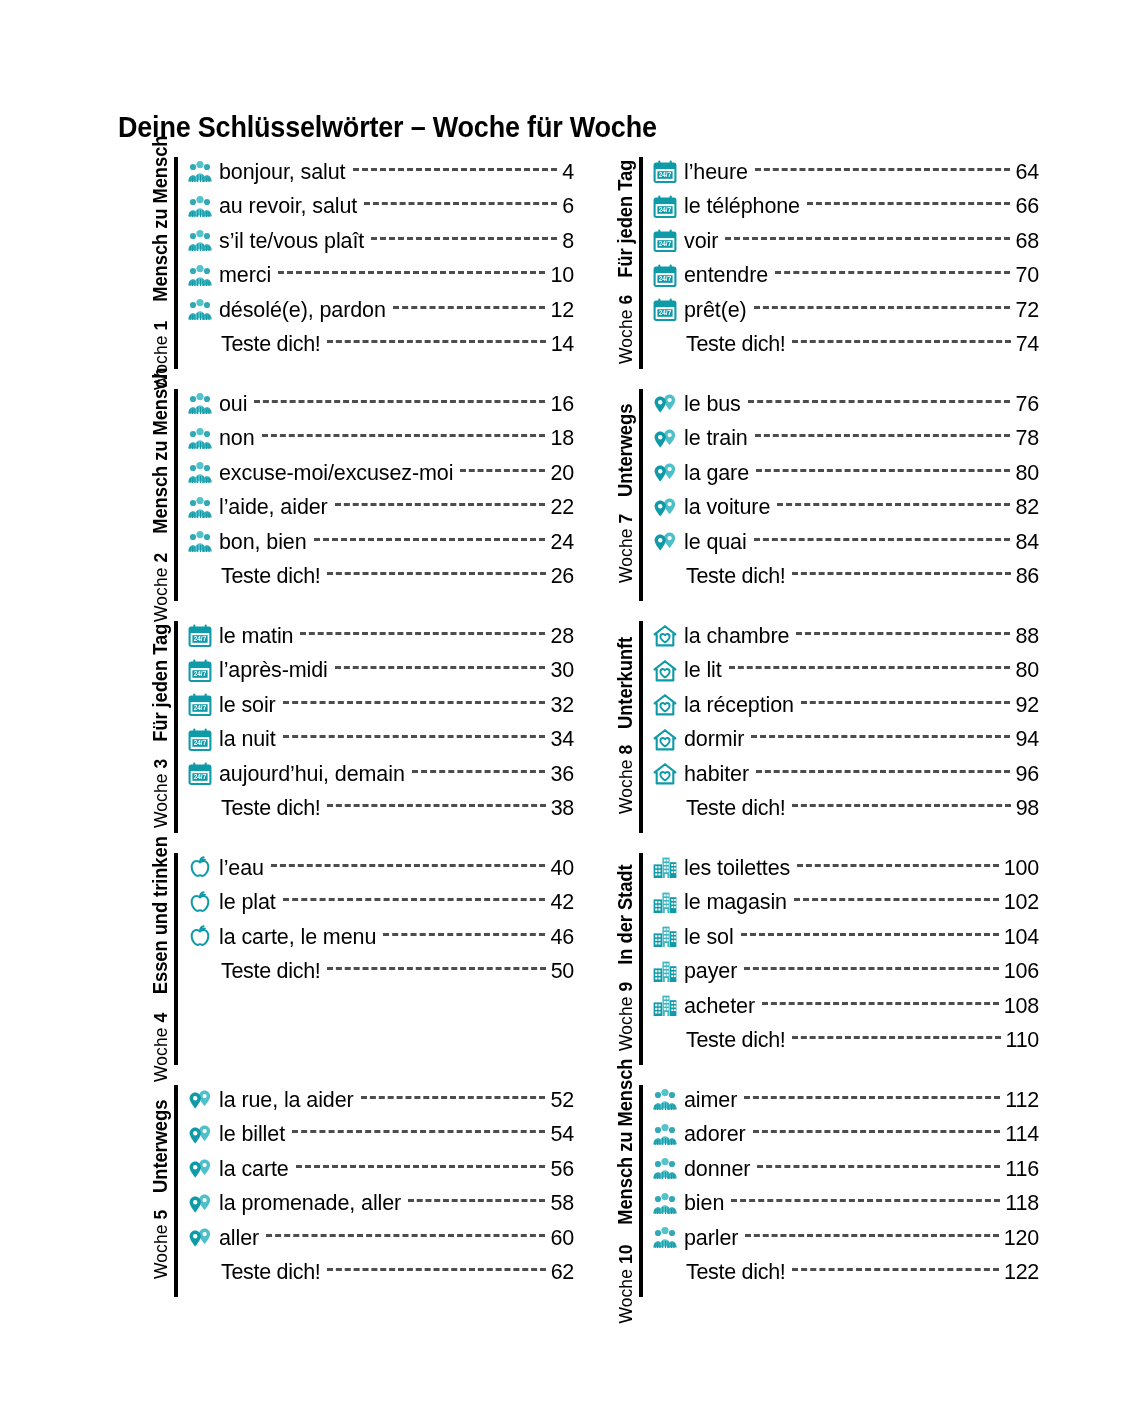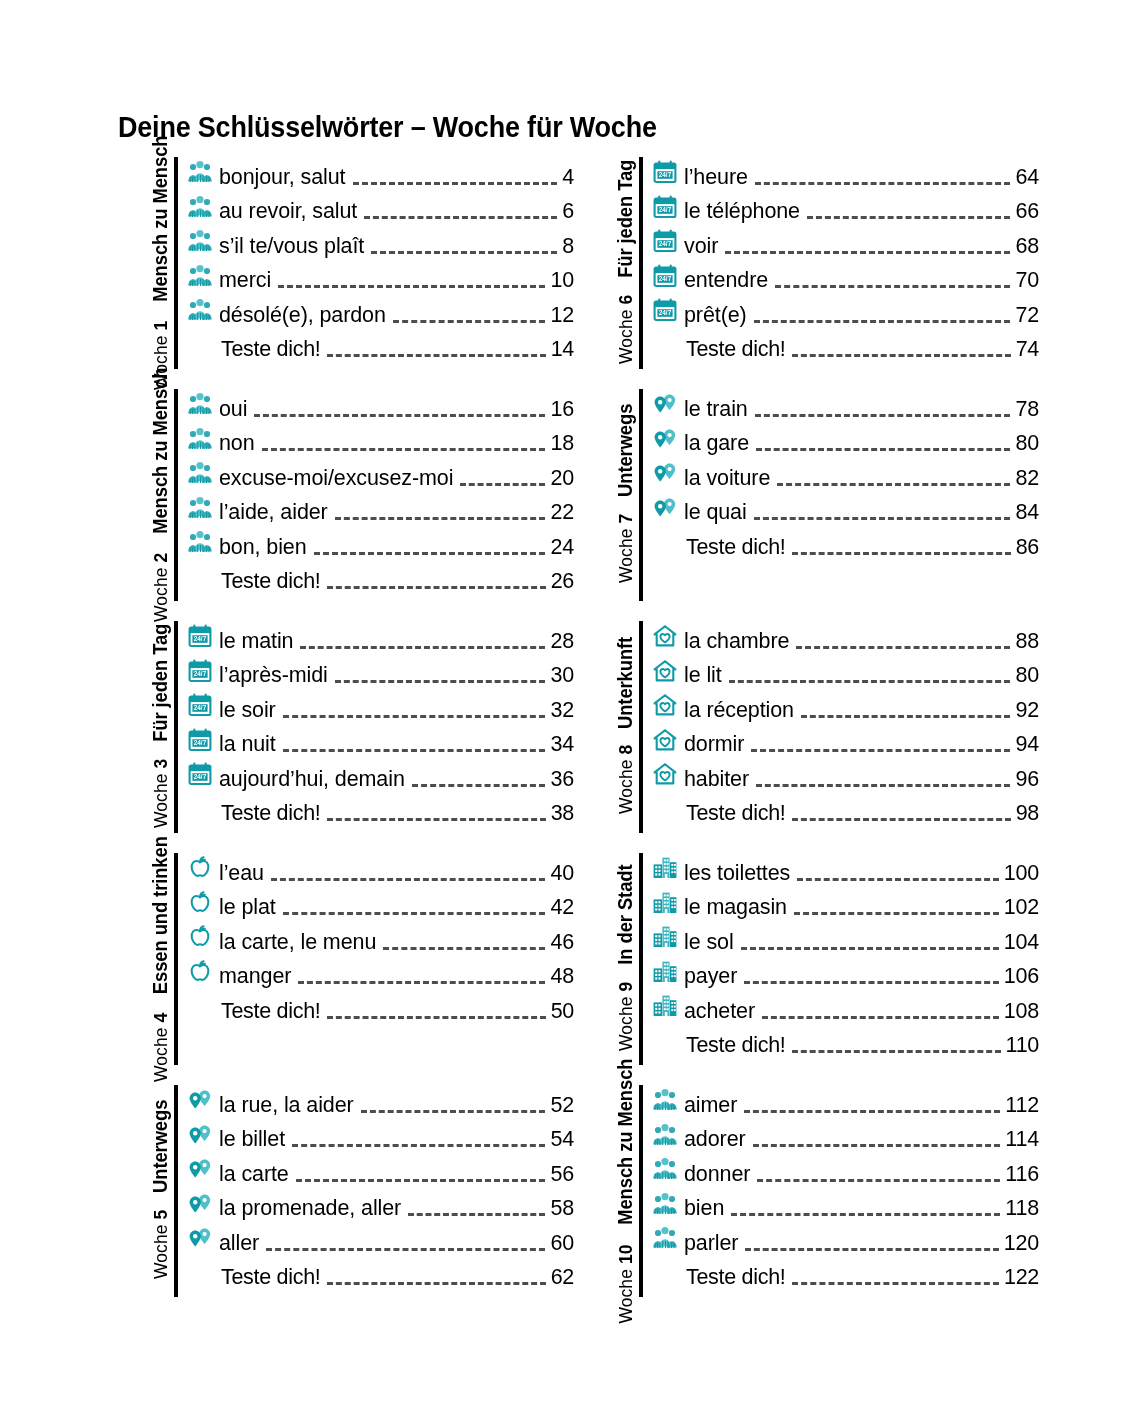--- a/index.html
+++ b/index.html
@@ -98,21 +98,21 @@
     margin-top: 2px;
   }
 
   
   .entries {
     flex: 1 1 auto;
     padding-top: 0px;
   }
   .entry {
     display: flex;
-    align-items: flex-end;
+    align-items: center;
     height: 34.5px;
   }
   .entry .ico {
     flex: 0 0 30px;
     width: 30px;
     height: 26px;
     position: relative;
     align-self: center;
     margin-right: 2px;
   }
@@ -627,32 +627,20 @@
               <svg viewBox="0 0 26 26">
     <path d="M13 7.4c-1.9-1.9-5.1-2.1-7 0.2-2 2.5-1.7 7.4 0.7 10.6 1.3 1.8 2.9 3 4.3 2.6 0.8-0.2 1.3-0.6 2-0.6s1.2 0.4 2 0.6c1.4 0.4 3-0.8 4.3-2.6 2.4-3.2 2.7-8.1 0.7-10.6-1.9-2.3-5.1-2.1-7-0.2z" fill="none" stroke="#0f9aa8" stroke-width="2"></path>
     <path d="M13 7.2c0-2.4 1.2-4.2 3.6-4.9" fill="none" stroke="#0f9aa8" stroke-width="2" stroke-linecap="round"></path>
     <path d="M13.4 5.2c1.8-1.6 4-1.7 5.6-1.2-0.6 1.9-2.4 3.3-4.4 3.2" fill="#0f9aa8"></path>
   </svg>
             </span>
             <span class="term">la carte, le menu</span>
             <span class="leader"></span>
             <span class="pg">46</span>
           </div>
-          <div class="entry">
-            <span class="ico">
-              <svg viewBox="0 0 26 26">
-    <path d="M13 7.4c-1.9-1.9-5.1-2.1-7 0.2-2 2.5-1.7 7.4 0.7 10.6 1.3 1.8 2.9 3 4.3 2.6 0.8-0.2 1.3-0.6 2-0.6s1.2 0.4 2 0.6c1.4 0.4 3-0.8 4.3-2.6 2.4-3.2 2.7-8.1 0.7-10.6-1.9-2.3-5.1-2.1-7-0.2z" fill="none" stroke="#0f9aa8" stroke-width="2"></path>
-    <path d="M13 7.2c0-2.4 1.2-4.2 3.6-4.9" fill="none" stroke="#0f9aa8" stroke-width="2" stroke-linecap="round"></path>
-    <path d="M13.4 5.2c1.8-1.6 4-1.7 5.6-1.2-0.6 1.9-2.4 3.3-4.4 3.2" fill="#0f9aa8"></path>
-  </svg>
-            </span>
-            <span class="term">manger</span>
-            <span class="leader"></span>
-            <span class="pg">48</span>
-          </div>
           <div class="entry test">
             <span class="ico">
               <svg viewBox="0 0 26 26">
     <path d="M13 7.4c-1.9-1.9-5.1-2.1-7 0.2-2 2.5-1.7 7.4 0.7 10.6 1.3 1.8 2.9 3 4.3 2.6 0.8-0.2 1.3-0.6 2-0.6s1.2 0.4 2 0.6c1.4 0.4 3-0.8 4.3-2.6 2.4-3.2 2.7-8.1 0.7-10.6-1.9-2.3-5.1-2.1-7-0.2z" fill="none" stroke="#0f9aa8" stroke-width="2"></path>
     <path d="M13 7.2c0-2.4 1.2-4.2 3.6-4.9" fill="none" stroke="#0f9aa8" stroke-width="2" stroke-linecap="round"></path>
     <path d="M13.4 5.2c1.8-1.6 4-1.7 5.6-1.2-0.6 1.9-2.4 3.3-4.4 3.2" fill="#0f9aa8"></path>
   </svg>
             </span>
             <span class="term">Teste dich!</span>
             <span class="leader"></span>
@@ -854,20 +842,33 @@
       </div>
       <div class="week-block">
         <div class="spine">
           <div class="spine-rot-wrap">
             <span class="week-num"><span>Woche</span> <b>7</b></span>
             <span class="week-theme">Unterwegs</span>
           </div>
         </div>
         <div class="rule"></div>
         <div class="entries">
+          <div class="entry">
+            <span class="ico">
+              <svg viewBox="0 0 26 26">
+    <path d="M17.6 3.5c3.1 0 5.6 2.5 5.6 5.6 0 3.9-5.6 10-5.6 10s-5.6-6.1-5.6-10c0-3.1 2.5-5.6 5.6-5.6z" fill="#4fc0c9"></path>
+    <circle cx="17.6" cy="9.1" r="2.1" fill="#ffffff"></circle>
+    <path d="M8.2 5.6c3.1 0 5.6 2.5 5.6 5.6 0 3.9-5.6 10.2-5.6 10.2S2.6 15.1 2.6 11.2c0-3.1 2.5-5.6 5.6-5.6z" fill="#0f9aa8"></path>
+    <circle cx="8.2" cy="11.2" r="2.2" fill="#ffffff"></circle>
+  </svg>
+            </span>
+            <span class="term">le bus</span>
+            <span class="leader"></span>
+            <span class="pg">76</span>
+          </div>
           <div class="entry">
             <span class="ico">
               <svg viewBox="0 0 26 26">
     <path d="M17.6 3.5c3.1 0 5.6 2.5 5.6 5.6 0 3.9-5.6 10-5.6 10s-5.6-6.1-5.6-10c0-3.1 2.5-5.6 5.6-5.6z" fill="#4fc0c9"></path>
     <circle cx="17.6" cy="9.1" r="2.1" fill="#ffffff"></circle>
     <path d="M8.2 5.6c3.1 0 5.6 2.5 5.6 5.6 0 3.9-5.6 10.2-5.6 10.2S2.6 15.1 2.6 11.2c0-3.1 2.5-5.6 5.6-5.6z" fill="#0f9aa8"></path>
     <circle cx="8.2" cy="11.2" r="2.2" fill="#ffffff"></circle>
   </svg>
             </span>
             <span class="term">le train</span>

